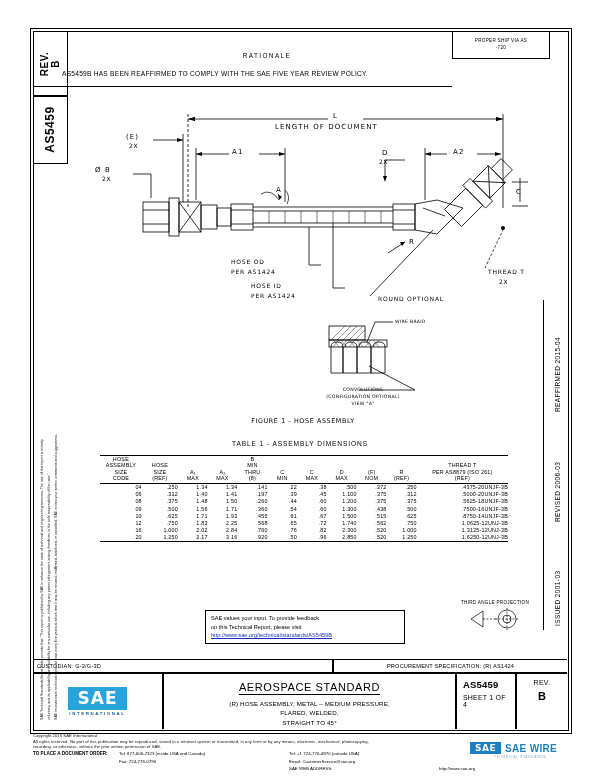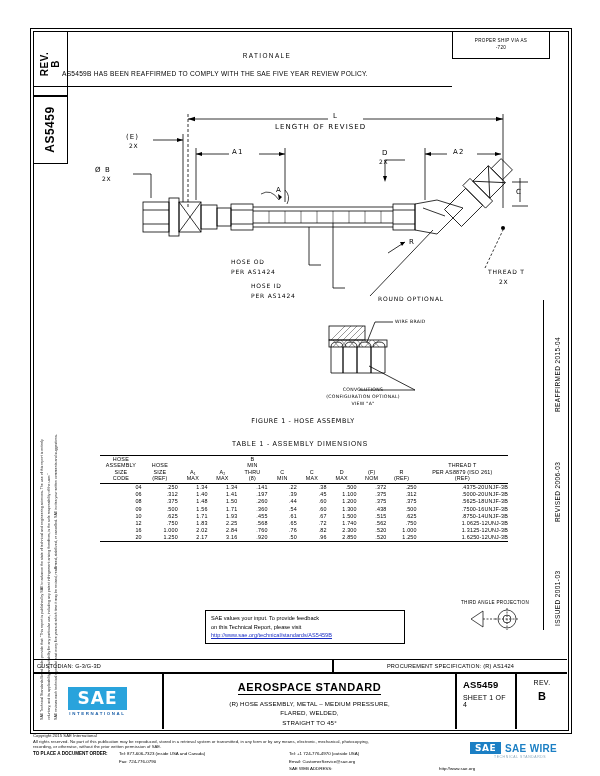--- a/index.html
+++ b/index.html
@@ -90,21 +90,21 @@
   #tb-proc .lbl{text-align:center;}
 
   #tb-logo{left:33px;top:673px;width:130px;height:56px;border-left:none;border-bottom:none;
            display:flex;align-items:center;justify-content:center;}
   #tb-title{left:163px;top:673px;width:293px;height:56px;border-bottom:none;
             display:flex;flex-direction:column;align-items:center;}
   #tb-doc{left:456px;top:673px;width:60px;height:56px;border-bottom:none;padding:5px 5px 0 6px;}
   #tb-rev{left:516px;top:673px;width:51px;height:56px;border-right:none;border-bottom:none;
           display:flex;flex-direction:column;align-items:center;justify-content:flex-start;padding-top:5px;}
 
-  #tb-title .as{font-size:11px;font-weight:bold;letter-spacing:.6px;margin-top:7px;border-bottom:1.2px solid #000;padding-bottom:1px;}
+  #tb-title .as{font-size:11px;font-weight:normal;letter-spacing:.6px;margin-top:7px;border-bottom:1.2px solid #000;padding-bottom:1px;}
   #tb-title .sub{font-size:6.2px;text-align:center;line-height:1.5;margin-top:4px;letter-spacing:.15px;}
   #tb-doc .num{font-size:9.5px;font-weight:bold;letter-spacing:.2px;}
   #tb-doc .sheet{font-size:7px;margin-top:4px;letter-spacing:.2px;}
   #tb-rev .rl{font-size:7px;letter-spacing:.3px;}
   #tb-rev .rv{font-size:11px;font-weight:bold;margin-top:4px;}
 
   
   .saelogo{text-align:center;}
   .saelogo .mark{display:inline-block;background:#29a3dc;color:#fff;font-weight:bold;font-size:17px;
       letter-spacing:1px;padding:1px 9px 2px 9px;font-family:"DejaVu Sans",sans-serif;}
@@ -305,21 +305,21 @@
           <line x1="38" y1="16" x2="46" y2="-4"></line>
           <line x1="46" y1="-4" x2="64" y2="-4"></line>
 
           <line x1="40" y1="40" x2="86" y2="64"></line>
           <line x1="86" y1="64" x2="30" y2="64"></line>
         </g>
       </g>
     </svg>
 
     <div class="dlabel" style="left:300px;top:22px;">L</div>
-    <div class="dlabel" style="left:242px;top:33px;">LENGTH OF REVISED</div>
+    <div class="dlabel" style="left:242px;top:33px;">LENGTH OF DOCUMENT</div>
     <div class="dlabel" style="left:93px;top:43px;">(E)</div>
     <div class="dlabel sm" style="left:96px;top:52px;">2X</div>
     <div class="dlabel" style="left:62px;top:76px;">Ø B</div>
     <div class="dlabel sm" style="left:69px;top:85px;">2X</div>
     <div class="dlabel" style="left:199px;top:58px;">A1</div>
     <div class="dlabel" style="left:243px;top:96px;">A</div>
     <div class="dlabel" style="left:349px;top:59px;">D</div>
     <div class="dlabel sm" style="left:346px;top:68px;">2X</div>
     <div class="dlabel" style="left:420px;top:58px;">A2</div>
     <div class="dlabel" style="left:483px;top:98px;">C</div>

